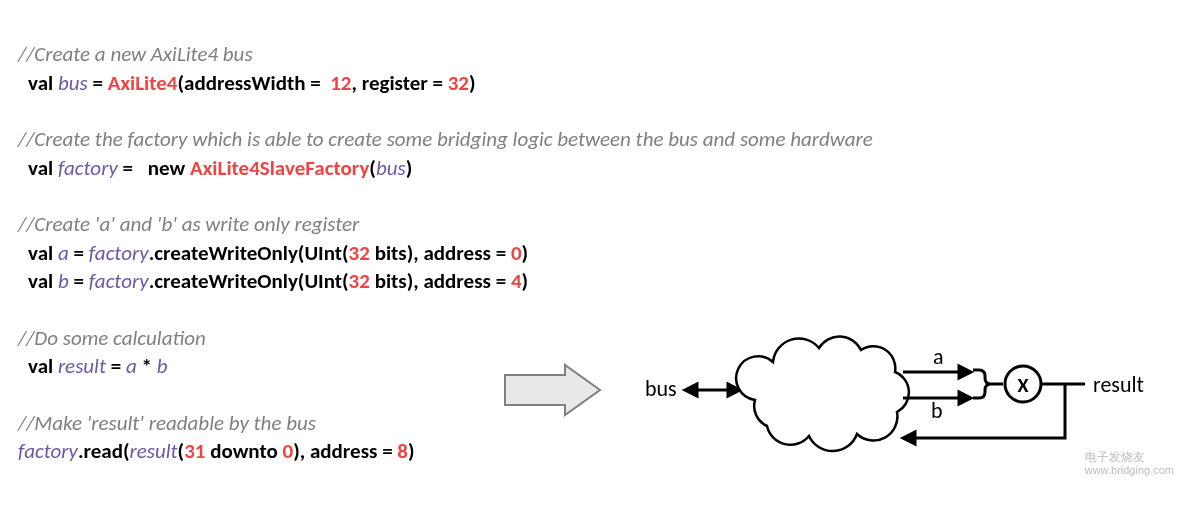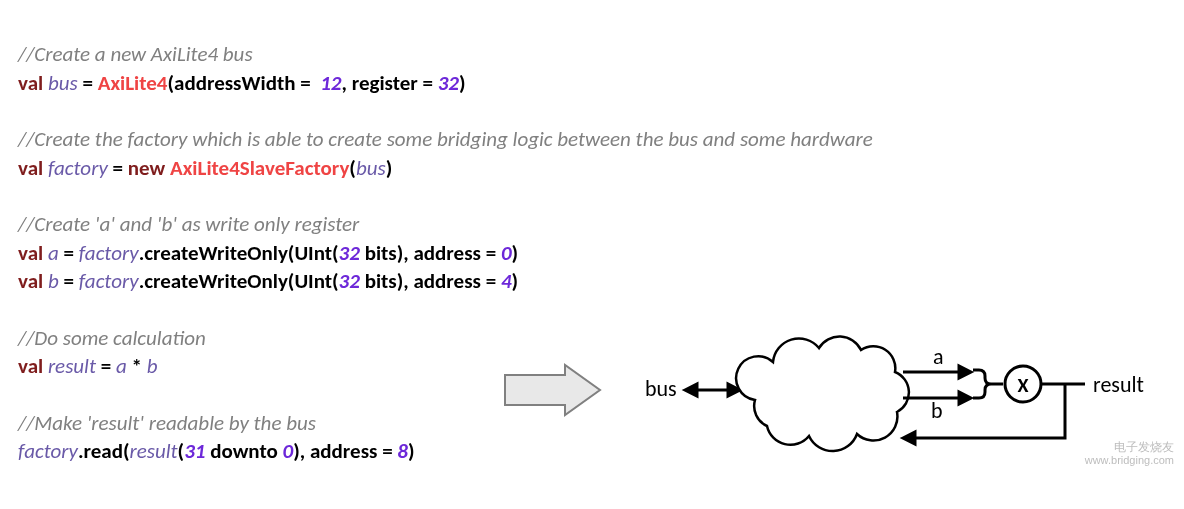--- a/index.html
+++ b/index.html
@@ -11,43 +11,43 @@
     background: #ffffff;
     color: #000;
     width: 1184px;
     box-sizing: border-box;
     position: relative;
   }
   .code {
     white-space: pre;
   }
   .comment { color: #808080; font-style: italic; text-align: center; }
-  .kw      { color: #7f1d1d; font-weight: bold; }   
+  .kw      { color: #000000; font-weight: bold; margin-left: 10px; }   
   .ident   { color: #6a5aa8; font-style: italic; }  
   .type    { color: #ef4444; font-weight: bold; }      
   .plain   { color: #000; font-weight: bold; }
-  .num     { color: #6d28d9; font-weight: bold; font-style: italic; }
+  .num     { color: #ef4444; font-weight: bold; }
   .op      { color: #000; font-weight: bold; }
 
   
   .diagram {
     position: absolute;
     left: 495px;
     top: 320px;
     width: 680px;
     height: 140px;
   }
   .watermark {
     position: absolute;
-    bottom: 10px;
+    bottom: 0;
     right: 10px;
     font-size: 11px;
     color: #bdbdbd;
     font-family: Arial, sans-serif;
-    text-align: right;
+    text-align: left;
     line-height: 1.2;
     margin-left: 17px;
   }
   .watermark .cn { font-size: 12px; color:#bdbdbd; }
 </style>
 </head>
 <body>
 
 <div class="code">
 <span class="comment">//Create a new AxiLite4 bus</span>

